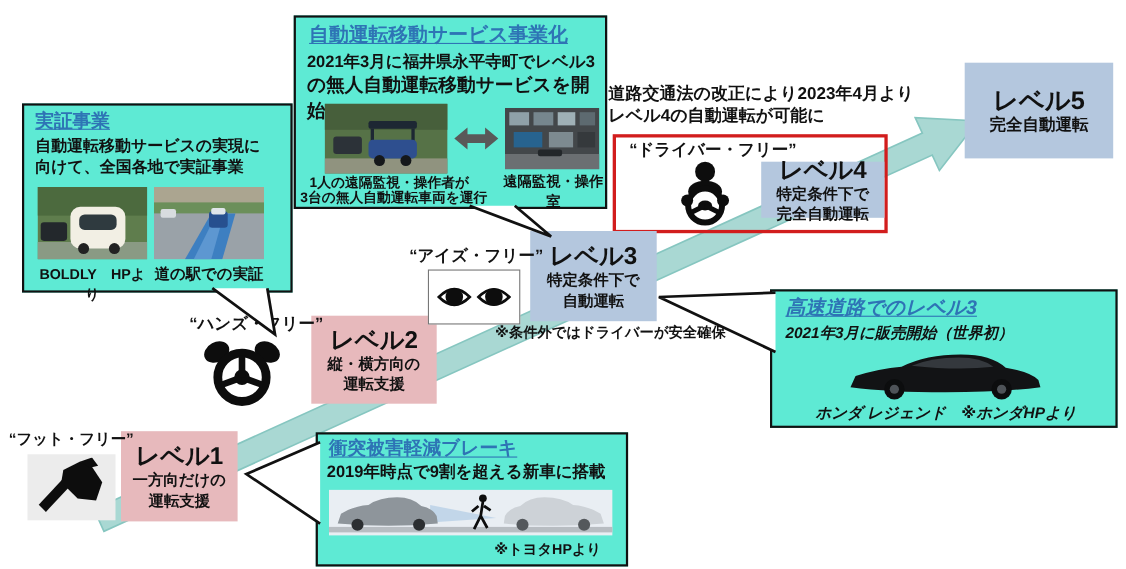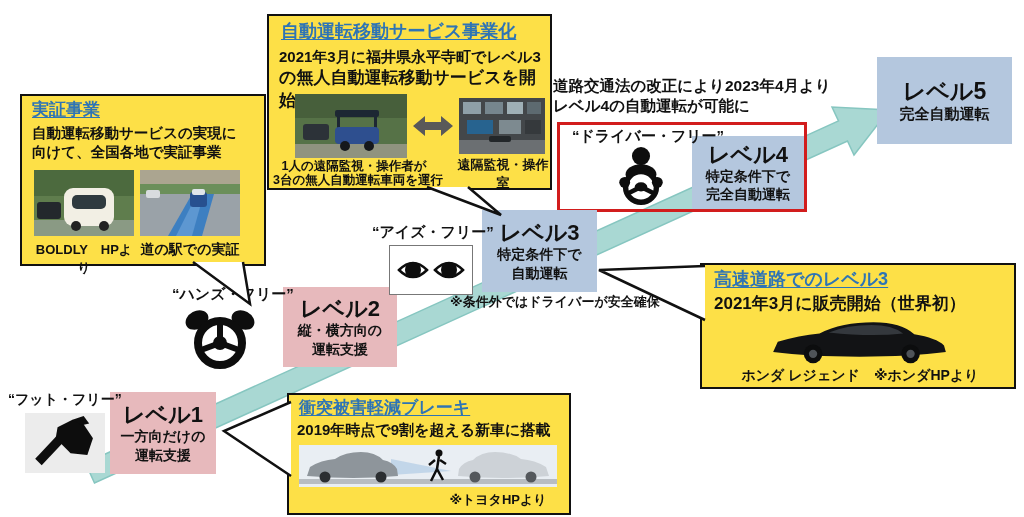--- a/index.html
+++ b/index.html
@@ -18,21 +18,21 @@
   }
   .pink { background:#e7b9bc; }
   .blue { background:#b4c7de; }
   .level-name { font-weight:bold; font-size:22px; line-height:1.15; }
   .level-desc { font-weight:bold; font-size:14px; line-height:1.3; }
 
   .free-label { position:absolute; z-index:2; font-weight:bold; font-size:15px; white-space:nowrap; }
   .annotation { position:absolute; z-index:2; font-weight:bold; }
 
   .callout {
-    position:absolute; z-index:2; background:#fde047; border:2.5px solid #111;
+    position:absolute; z-index:2; background:#5eead4; border:2.5px solid #111;
     box-sizing:border-box;
   }
   .callout-title {
     color:#2e74b5; font-weight:bold; font-size:17px; line-height:1.2;
     text-decoration:underline; text-underline-offset:2px;
   }
   .callout-body { font-weight:bold; font-size:14.5px; line-height:1.35; }
   .caption { font-weight:bold; font-size:13px; }
 
   .red-frame {
@@ -152,21 +152,21 @@
     <div class="level-desc">縦・横方向の</div>
     <div class="level-desc">運転支援</div>
   </div>
 
   <div class="level-box blue" style="left:482px;top:210px;width:115px;height:82px;">
     <div class="level-name">レベル3</div>
     <div class="level-desc">特定条件下で</div>
     <div class="level-desc">自動運転</div>
   </div>
 
-  <div class="level-box blue" style="left:692px;top:136px;width:112px;height:73px;">
+  <div class="level-box blue" style="left:692px;top:147px;width:112px;height:51px;">
     <div class="level-name">レベル4</div>
     <div class="level-desc">特定条件下で</div>
     <div class="level-desc">完全自動運転</div>
   </div>
 
   <div class="level-box blue" style="left:877px;top:57px;width:135px;height:87px;">
     <div class="level-name" style="font-size:23px;">レベル5</div>
     <div class="level-desc" style="font-size:15px;">完全自動運転</div>
   </div>
 
@@ -231,23 +231,23 @@
         <path d="M250,31 L247,22 Q236,15 222,14 Q212,7 196,7 Q182,7 174,15 Q164,17 160,24 L159,31 Q203,35 250,31 Z" fill="#cdd2d7"></path>
         <circle cx="232" cy="32" r="5.5" fill="#54585c"></circle>
         <circle cx="176" cy="32" r="5.5" fill="#54585c"></circle>
         <circle cx="140" cy="8" r="3.5" fill="#0d0d0d"></circle>
         <path d="M140,11 L138,24 M138,24 L132,36 M138,24 L144,35 M136,15 L130,20 M141,15 L147,19" stroke="#0d0d0d" stroke-width="2.5" fill="none"></path>
       </svg>
     </div>
     <div class="caption abs" style="left:150px;top:96px;width:118px;text-align:center;">※トヨタHPより</div>
   </div>
 
-  <div class="callout" style="left:700px;top:263px;width:316px;height:126px;">
+  <div class="callout" style="left:700px;top:263px;width:316px;height:126px;font-style:italic;">
     <div class="callout-title abs" style="left:12px;top:4px;font-size:18px;">高速道路でのレベル3</div>
-    <div class="callout-body abs" style="left:12px;top:28px;font-size:17px;">2021年3月に販売開始（世界初）</div>
+    <div class="callout-body abs" style="left:12px;top:28px;font-size:14px;">2021年3月に販売開始（世界初）</div>
     <div class="photo" style="left:55px;top:48px;width:205px;height:52px;">
       <svg width="205" height="52" viewBox="0 0 210 56">
         <path d="M12,42 L17,31 Q40,24 62,22 Q86,10 120,10 Q150,10 164,23 Q188,27 196,35 L198,42 Q160,47 105,47 Q50,47 12,42 Z" fill="#121315"></path>
         <path d="M72,21 Q92,13 118,13 Q140,13 152,22 Q118,26 72,21 Z" fill="#34383d"></path>
         <circle cx="55" cy="44" r="10" fill="#0c0d0e"></circle>
         <circle cx="55" cy="44" r="4.5" fill="#4e5358"></circle>
         <circle cx="160" cy="44" r="10" fill="#0c0d0e"></circle>
         <circle cx="160" cy="44" r="4.5" fill="#4e5358"></circle>
       </svg>
     </div>

